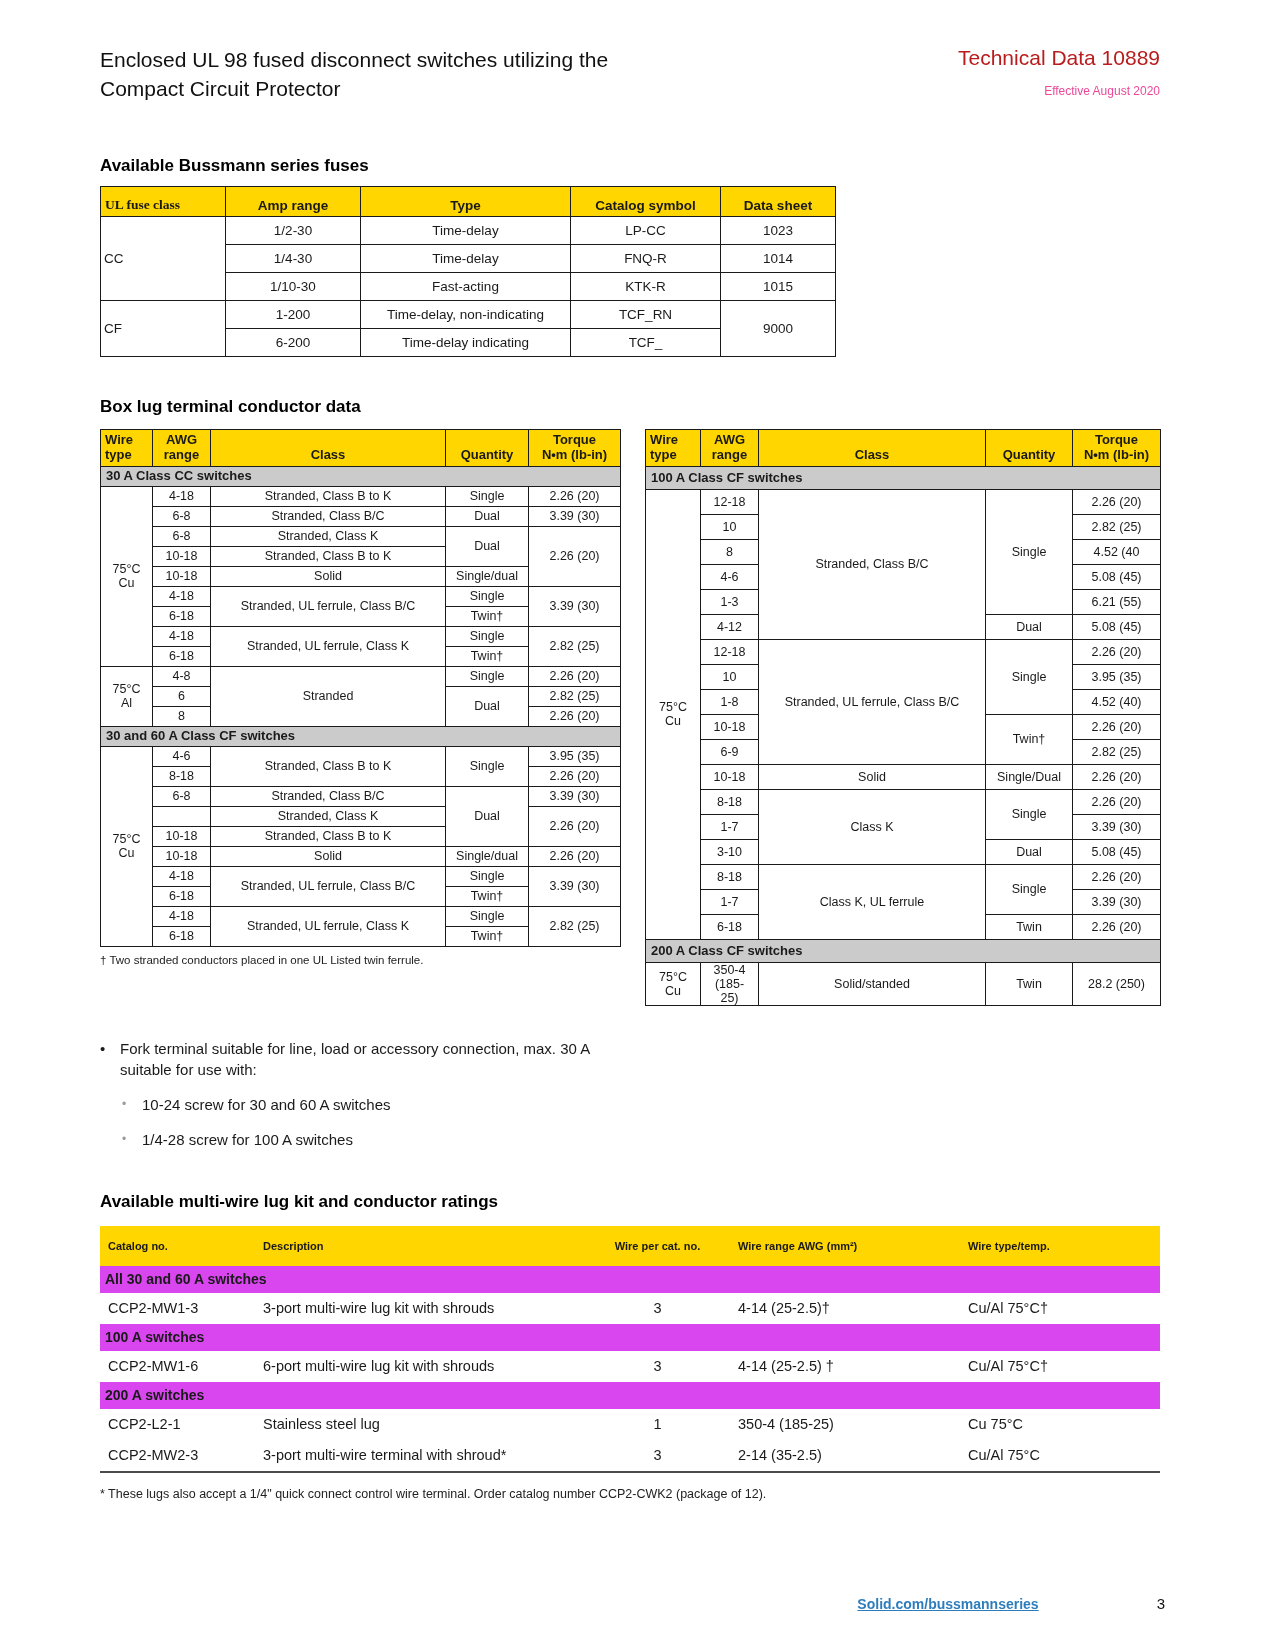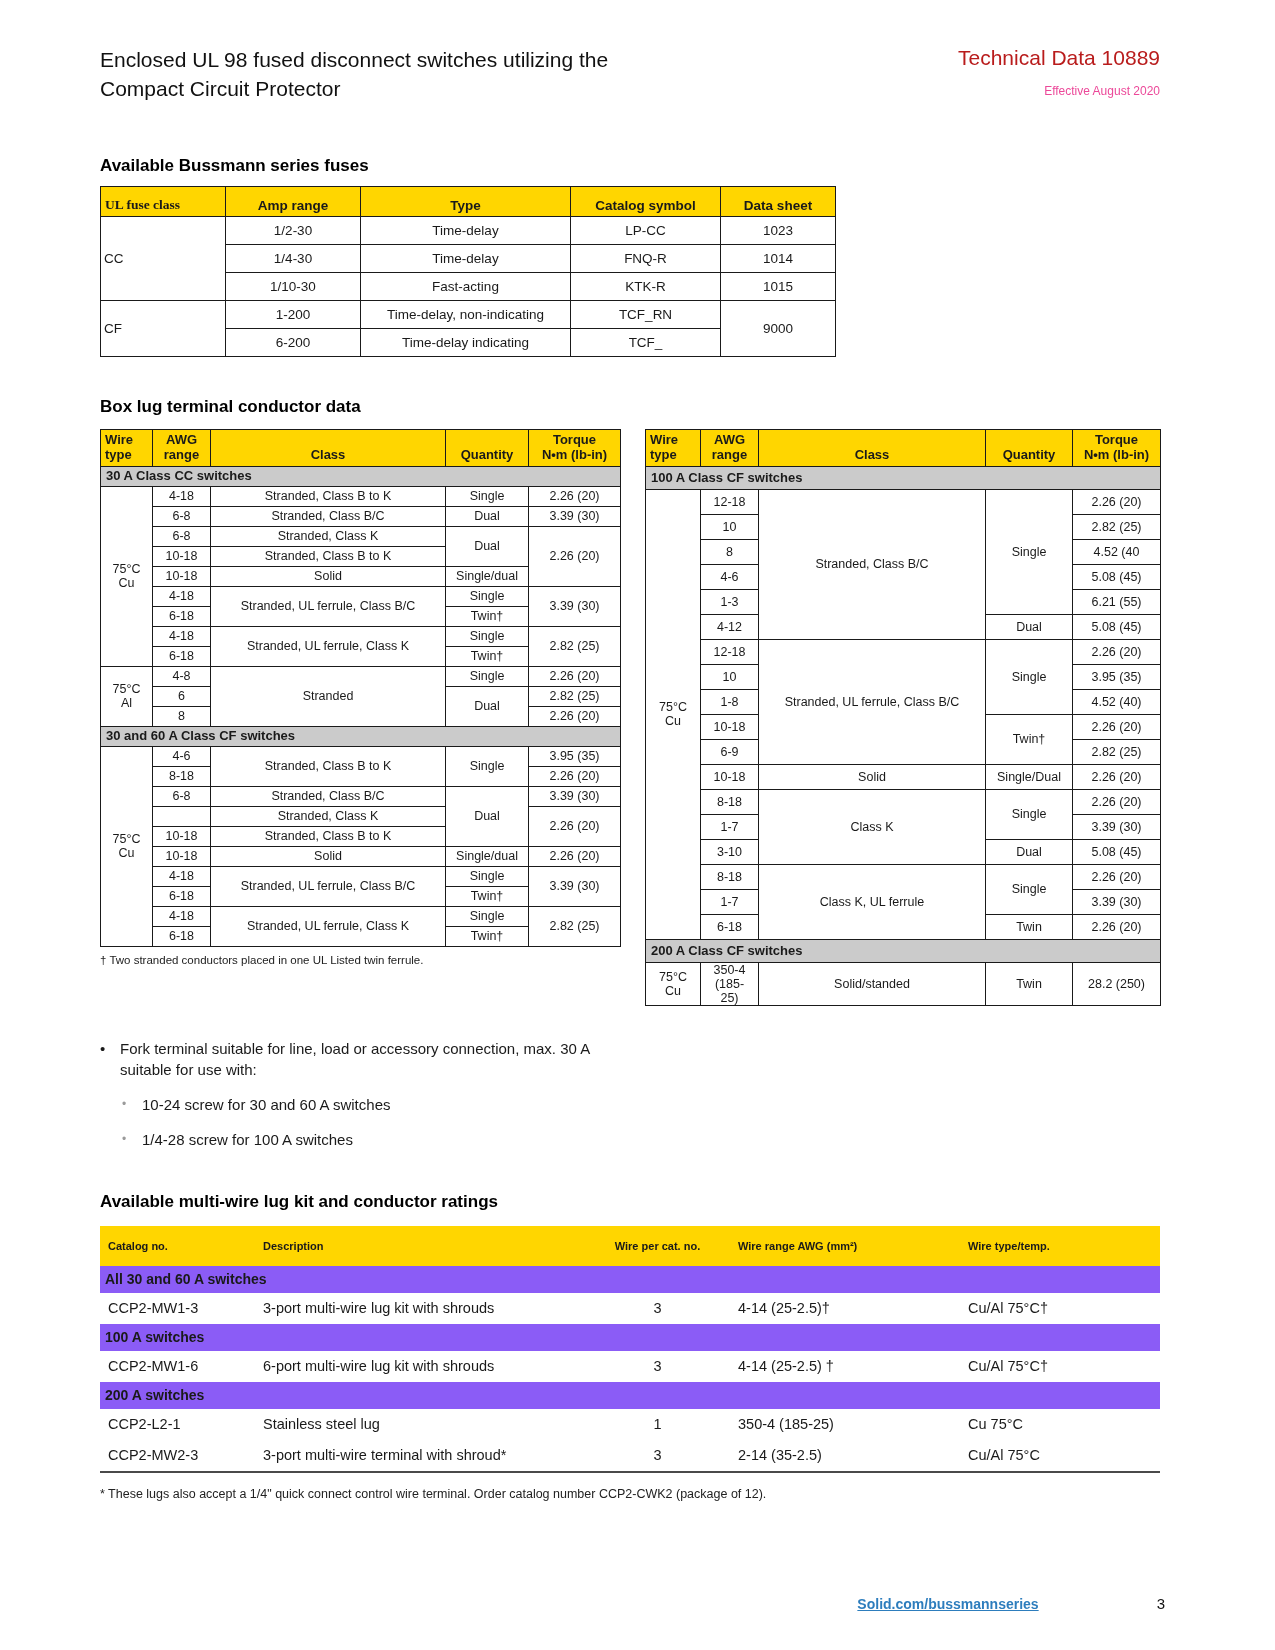--- a/index.html
+++ b/index.html
@@ -48,21 +48,21 @@
   .bullet{display:flex;font-size:15px;line-height:1.4;margin-bottom:10px;}
   .bullet .dot{width:20px;flex:none;}
   .subbullet{display:flex;font-size:15px;line-height:1.4;margin:14px 0 0 22px;}
   .subbullet .dot{width:20px;flex:none;color:#9a9a9a;font-size:12px;padding-top:2px;}
 
   
   .mw{margin-top:42px;}
   table.tbl-mw{border-collapse:collapse;table-layout:fixed;width:1060px;border-bottom:2px solid #4a4a4a;}
   .tbl-mw th{background:var(--yellow);font-size:11px;font-weight:700;height:40px;vertical-align:middle;padding:0 8px;}
   .tbl-mw td{font-size:14.5px;height:31px;vertical-align:middle;padding:0 8px;}
-  .tbl-mw td.sec{height:27px;font-size:14px;background:#8b5cf6;}
+  .tbl-mw td.sec{height:27px;font-size:14px;background:#d946ef;}
   .mw-notes{margin-top:14px;font-size:12.5px;color:#222;}
   .mw-notes div{margin-bottom:13px;}
 
   
   .footer{position:absolute;right:110px;bottom:38px;display:flex;align-items:baseline;}
   .footer a{color:#2d7dbd;text-decoration:underline;font-size:14px;font-weight:700;}
   .pageno{font-size:15px;margin-left:118px;color:#111;}
 </style>
 </head>
 <body>

